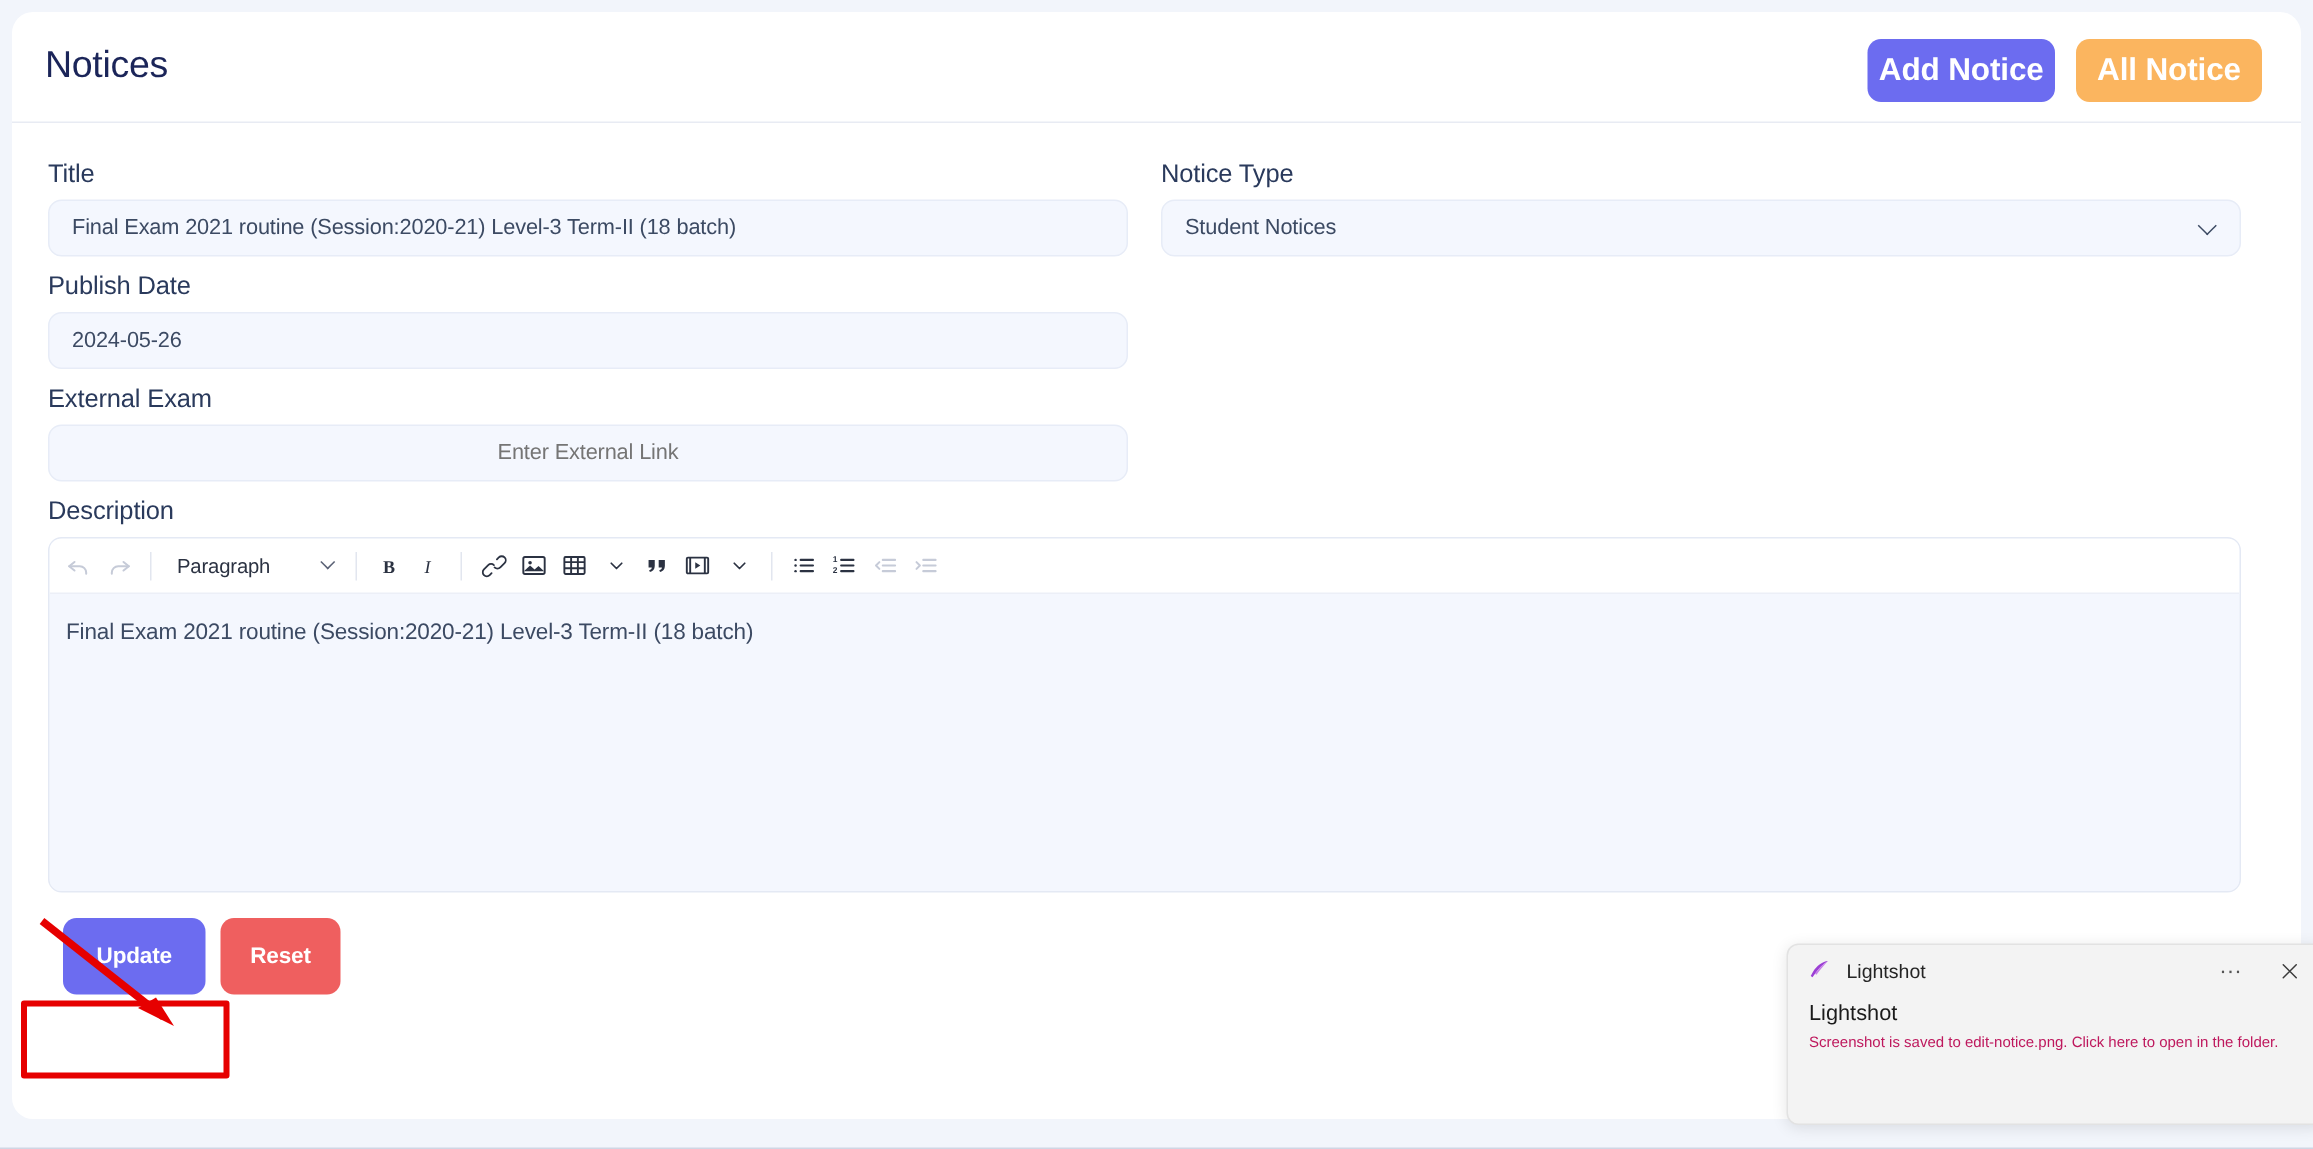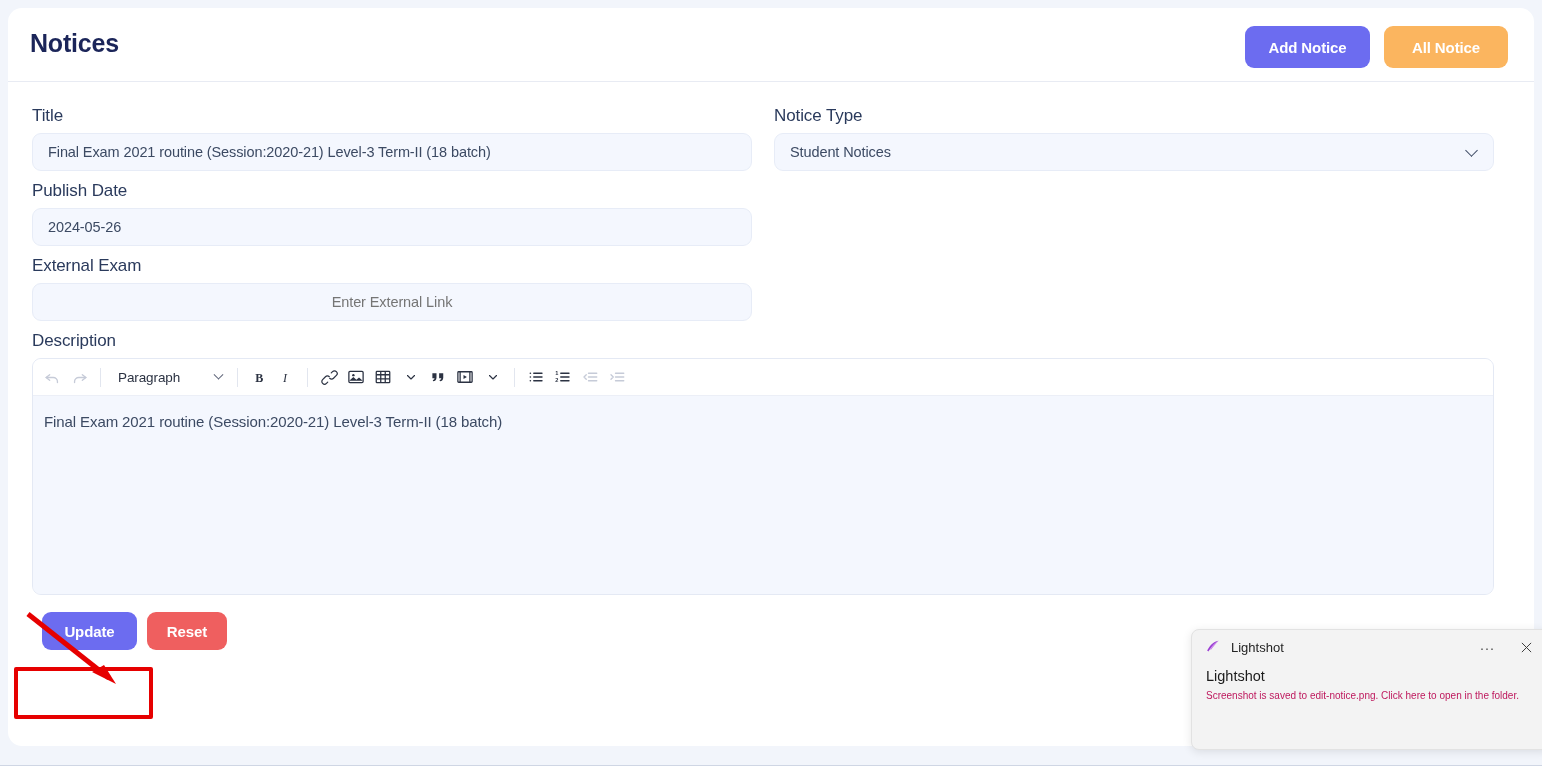--- a/index.html
+++ b/index.html
@@ -32,32 +32,32 @@
   #page-header {
     position: relative;
     height: 74px;
     border-bottom: 1px solid #e8ebf3;
   }
   #page-title {
     position: absolute;
     left: 22px;
     top: 21px;
     font-size: 25px;
-    font-weight: bold;
+    font-weight: normal;
     color: #1b2559;
     letter-spacing: -0.2px;
   }
   .hdr-btn {
     position: absolute;
     top: 18px;
     height: 42px;
     border: none;
     border-radius: 9px;
     color: #ffffff;
-    font-size: 15px;
+    font-size: 21px;
     font-weight: bold;
     font-family: "Liberation Sans", sans-serif;
     cursor: pointer;
     letter-spacing: -0.1px;
   }
   #add-notice-button { right: 164px; width: 125px; background: #6c6cf0; }
   #all-notice-button { right: 26px; width: 124px; background: #fbb55f; }
 
   
   #form-body {
@@ -215,21 +215,21 @@
 
   
   #action-row {
     position: relative;
     margin-top: 17px;
     display: flex;
     gap: 10px;
     padding-left: 10px;
   }
   .action-btn {
-    height: 38px;
+    height: 51px;
     border: none;
     border-radius: 9px;
     color: #ffffff;
     font-size: 15px;
     font-weight: bold;
     font-family: "Liberation Sans", sans-serif;
     cursor: pointer;
     letter-spacing: -0.1px;
   }
   #update-button { width: 95px; background: #6c6cf0; }

